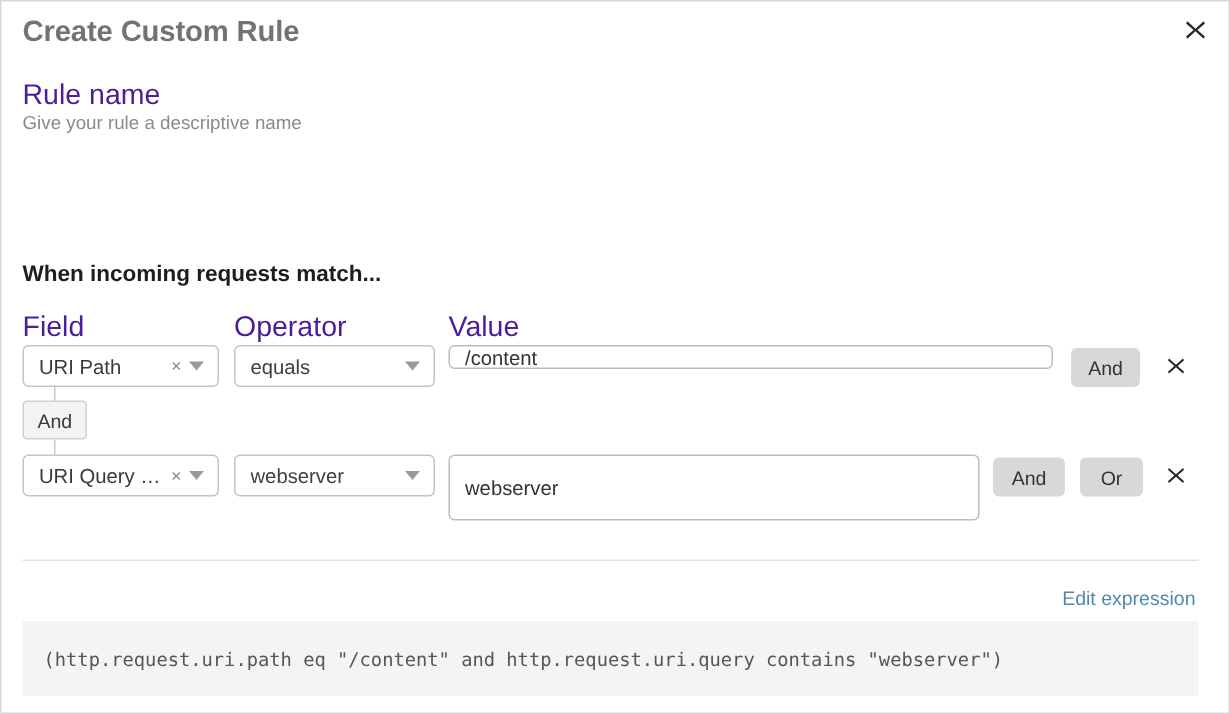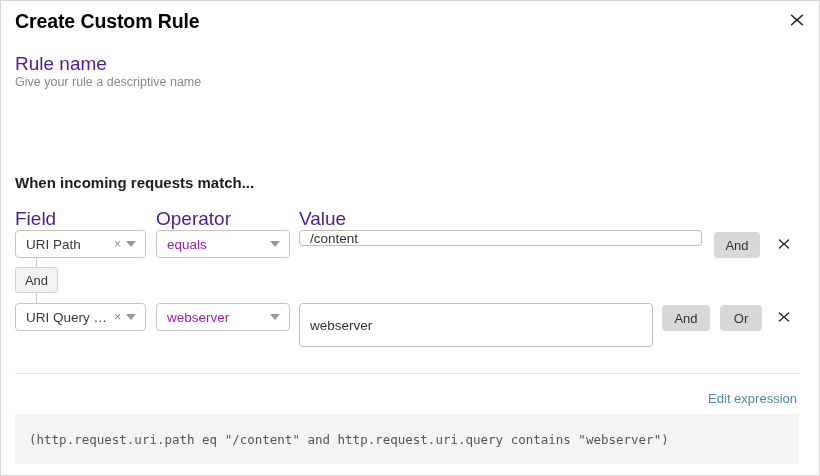--- a/index.html
+++ b/index.html
@@ -21,21 +21,21 @@
     overflow: hidden;
   }
 
   
   .dialog-title {
     position: absolute;
     left: 14px;
     top: 9px;
     font-size: 19.5px;
     font-weight: bold;
-    color: #000000;
+    color: #737373;
     letter-spacing: -0.1px;
   }
   .close-btn {
     position: absolute;
     right: 10px;
     top: 7px;
     width: 24px;
     height: 24px;
     display: flex;
     align-items: center;
@@ -127,21 +127,21 @@
     width: 0;
     height: 0;
     border-left: 5px solid transparent;
     border-right: 5px solid transparent;
     border-top: 6px solid #9a9a9a;
     margin-right: 3px;
   }
 
   .field-select    { left: 14px;  width: 131px; }
   .operator-select { left: 155px; width: 134px; }
-  .operator-select .sel-text { color:#a21caf; }
+  .operator-select .sel-text { color:#404040; }
 
   .row1 { top: 229px; }
   .row2 { top: 302px; }
 
   #value-input-1 { left: 298px; top: 229px; width: 403px; height: 16px; }
   #value-input-2 { left: 298px; top: 302px; width: 354px; height: 44px; }
 
   
   .logic-btn {
     position: absolute;

